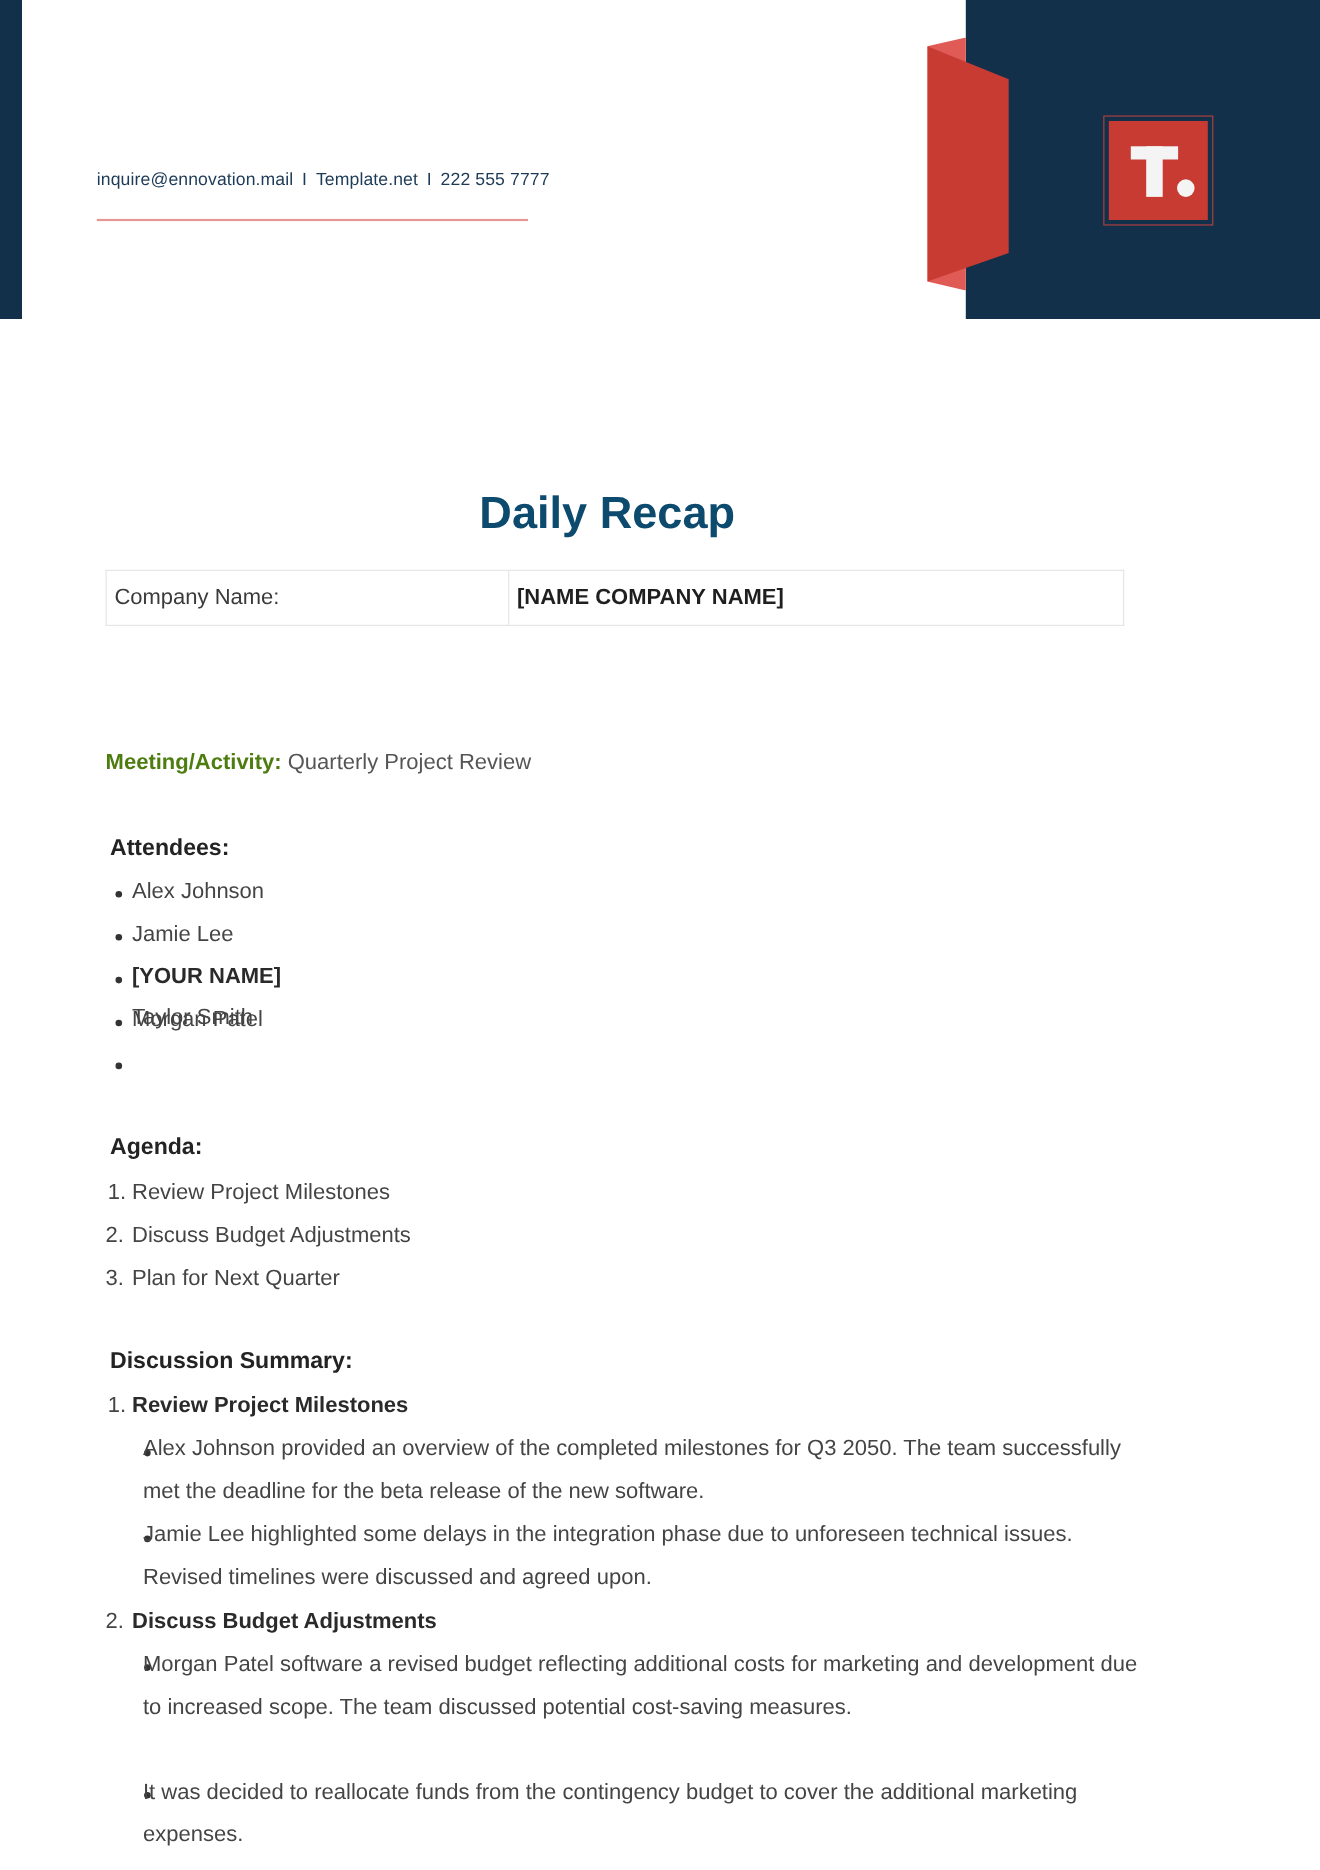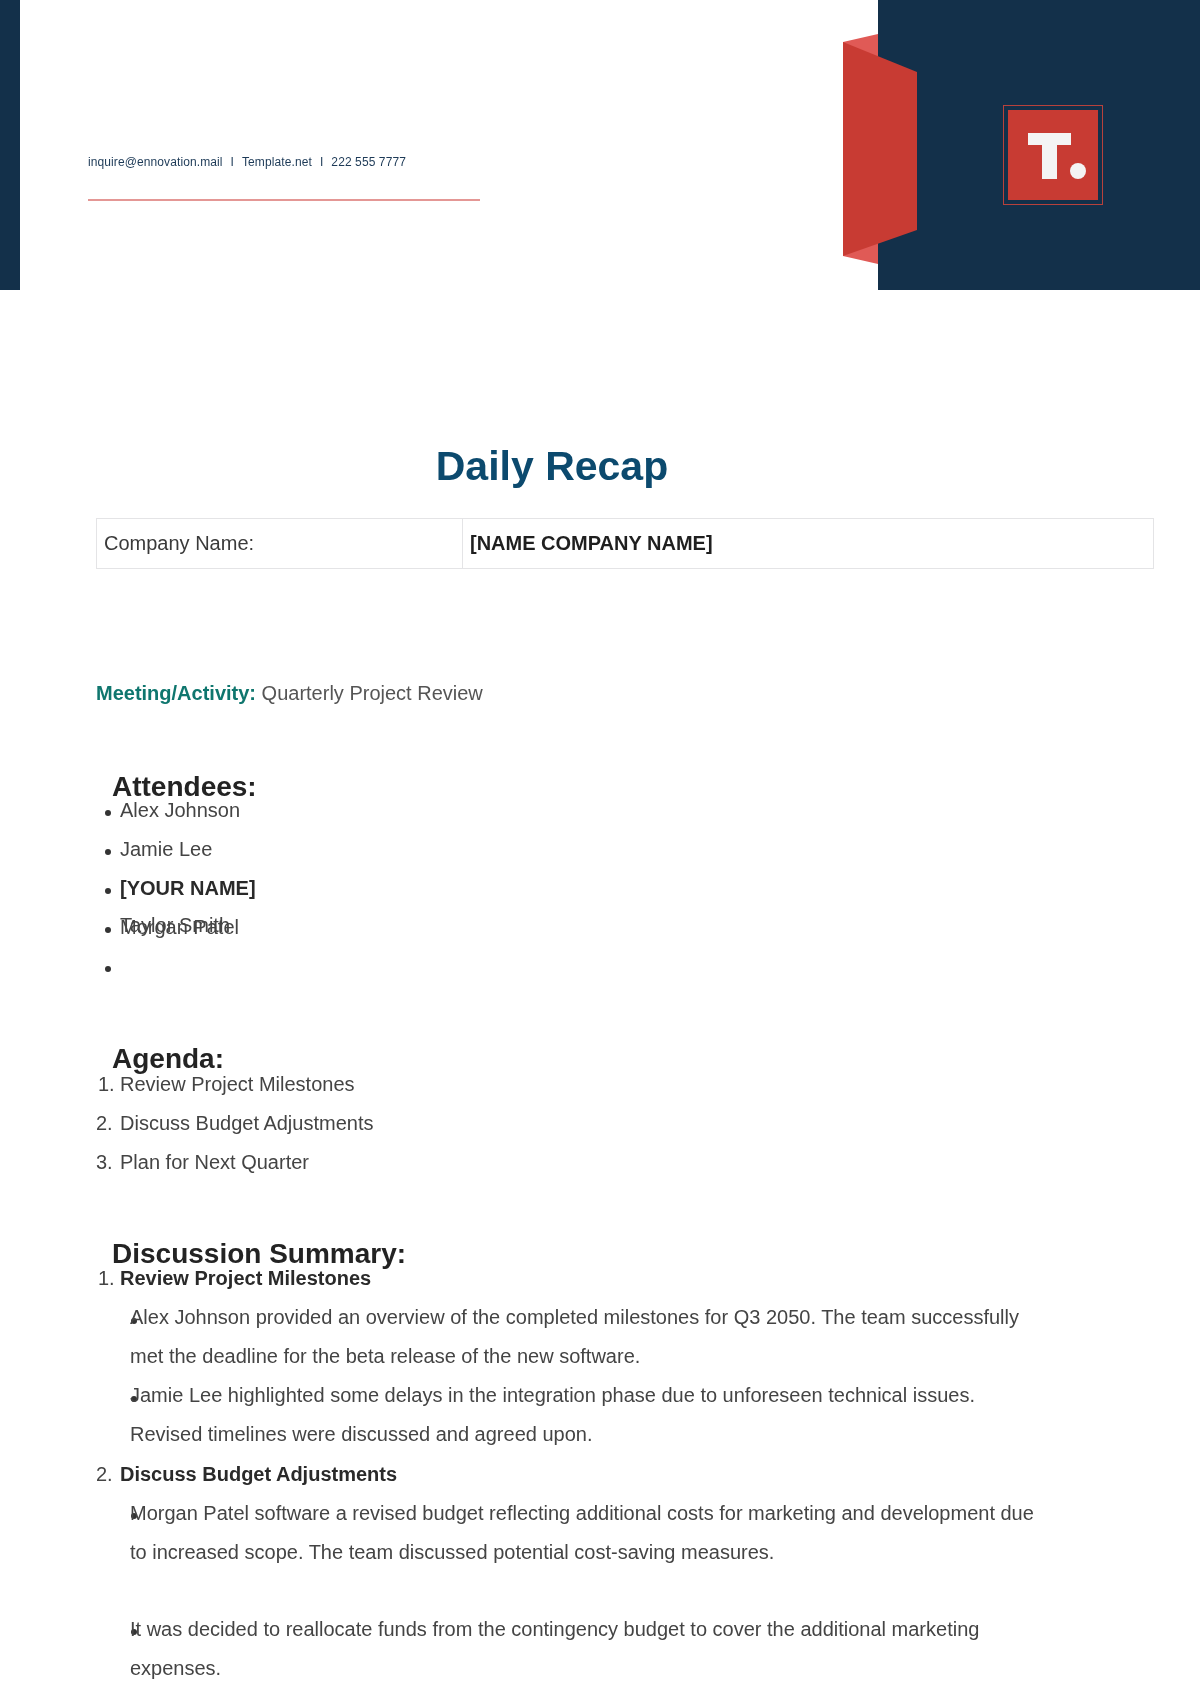--- a/index.html
+++ b/index.html
@@ -2,44 +2,44 @@
 <html><head>
 <meta charset="utf-8">
 <style>
   html, body { margin: 0; padding: 0; background: #ffffff; }
   body { width: 1200px; height: 1700px; position: relative; overflow: hidden;
          font-family: "Liberation Sans", "DejaVu Sans", sans-serif; color: #3a3a3a; }
   .abs { position: absolute; }
 
   
   .left-bar { left: 0; top: 0; width: 20px; height: 290px; background: #13304a; }
-  .contact { left: 88px; top: 155px; font-size: 12px; color: #1d3a57; white-space: nowrap; letter-spacing: 0.1px; }
+  .contact { left: 88px; top: 155px; font-size: 16px; color: #1d3a57; white-space: nowrap; letter-spacing: 0.1px; }
   .contact .sep { margin: 0 8px; }
   .contact-rule { left: 88px; top: 199px; width: 392px; height: 2px; background: #e49795; }
   .right-block { left: 878px; top: 0; width: 322px; height: 290px; background: #13304a; }
   .ribbon { left: 843px; top: 34px; width: 76px; height: 230px; }
   .logo-outer { left: 1003px; top: 105px; width: 100px; height: 100px; border: 1.5px solid #b8413c; box-sizing: border-box; }
   .logo-inner { position: absolute; left: 4px; top: 4px; right: 4px; bottom: 4px; background: #c83b33; }
   .logo-T-bar { position: absolute; left: 20px; top: 23px; width: 43px; height: 12px; background: #f4f4f4; }
   .logo-T-stem { position: absolute; left: 34px; top: 23px; width: 15px; height: 46px; background: #f4f4f4; }
   .logo-dot { position: absolute; left: 62px; top: 53px; width: 16px; height: 16px; border-radius: 50%; background: #f4f4f4; }
 
   
   .doc-title { left: 0; width: 1104px; top: 443px; text-align: center; font-size: 41px; color: #0c4a6e; font-weight: 700; }
 
   
-  .info-table { left: 96px; top: 518px; width: 1058px; border-collapse: collapse; }
+  .info-table { left: 96px; top: 518px; width: 926px; border-collapse: collapse; }
   .info-table td { border: 1.5px solid #e4e4e6; height: 49px; padding: 0 7px; font-size: 20px; vertical-align: middle; }
   .info-table td.label { width: 351px; color: #3a3a3a; }
   .info-table td.value { color: #1f1f1f; font-weight: bold; }
 
   .meeting { left: 96px; top: 682px; font-size: 20px; color: #555; }
-  .meeting b { color: #0f766e; margin-top: 28px; }
+  .meeting b { color: #4d7c0f; margin-top: 28px; }
 
-  h2.sec { margin: 16px; font-size: 28px; color: #232323; font-weight: bold; position: absolute; left: 96px; }
+  h2.sec { margin: 4px; font-size: 21px; color: #232323; font-weight: bold; position: absolute; left: 96px; }
   .list-line { position: absolute; font-size: 20px; color: #444; white-space: nowrap; }
   .bullet { position: absolute; width: 6px; height: 6px; border-radius: 50%; background: #333; }
   .num { position: absolute; font-size: 20px; color: #444; }
   .bold { font-weight: bold; color: #2a2a2a; }
   .para { position: absolute; left: 130px; width: 920px; font-size: 20px; color: #444; line-height: 38.5px; }
 </style>
 </head>
 <body>
 
 <div class="abs left-bar"></div>

